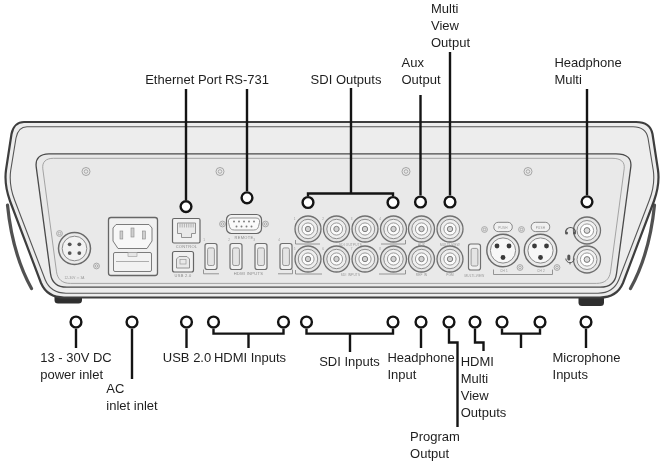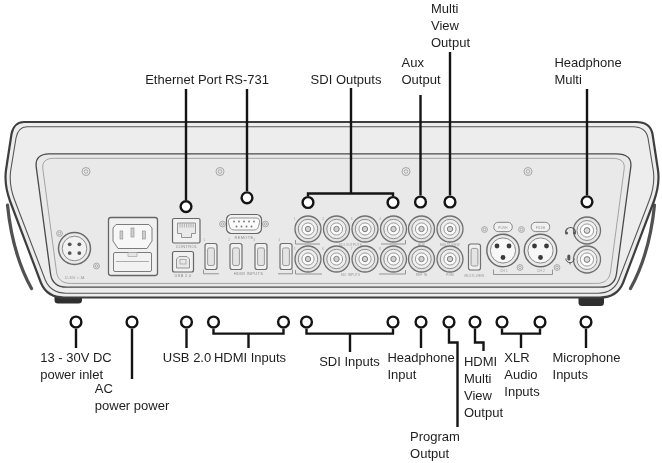--- a/index.html
+++ b/index.html
@@ -280,31 +280,28 @@
 Output</div>
 <div class="label" style="left:450.5px;top:0px">Multi
 View
 Output</div>
 <div class="label" style="left:588px;top:54px">Headphone
 Multi</div>
 
 <div class="label" style="left:76px;top:349px">13 - 30V DC
 power inlet</div>
 <div class="label" style="left:132px;top:380px">AC
-power power</div>
+inlet inlet</div>
 <div class="label" style="left:187px;top:349px">USB 2.0</div>
 <div class="label" style="left:250px;top:349px">HDMI Inputs</div>
 <div class="label" style="left:349.5px;top:353px">SDI Inputs</div>
 <div class="label" style="left:421px;top:349px">Headphone
 Input</div>
 <div class="label" style="left:435px;top:428px">Program
 Output</div>
 <div class="label" style="left:483.5px;top:353px">HDMI
 Multi
 View
-Output</div>
-<div class="label" style="left:522px;top:349px">XLR
-Audio
-Inputs</div>
+Outputs</div>
 <div class="label" style="left:586.5px;top:349px">Microphone
 Inputs</div>
 
 </div>
 
 </body></html>

